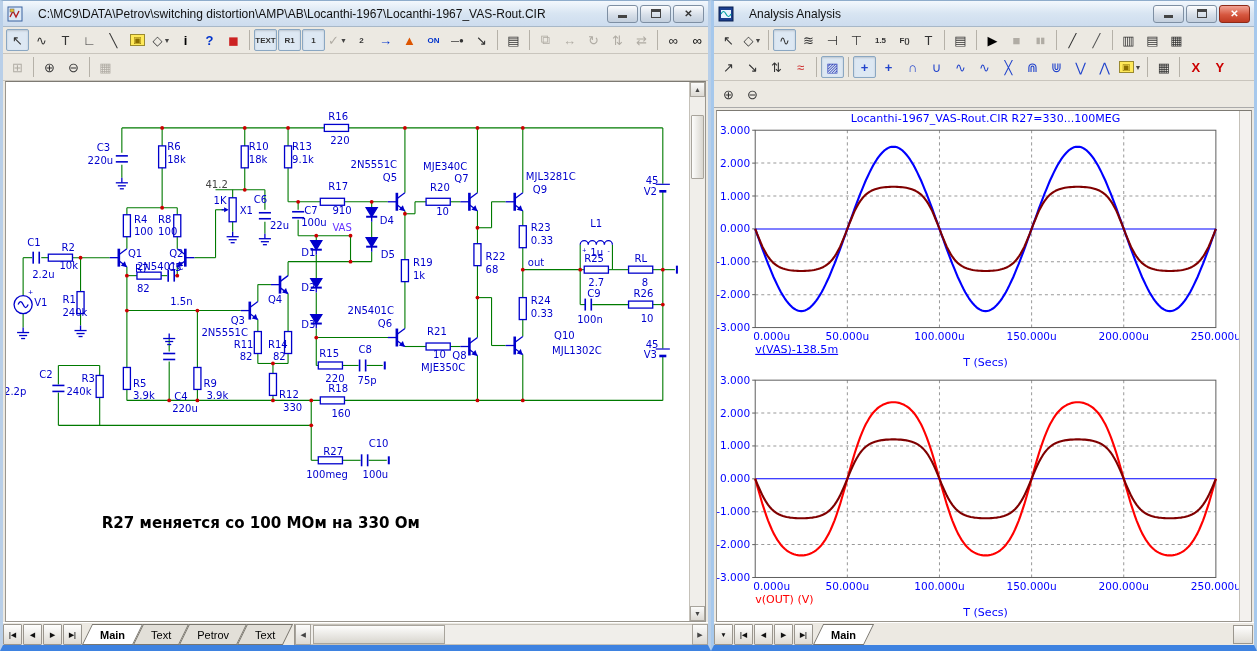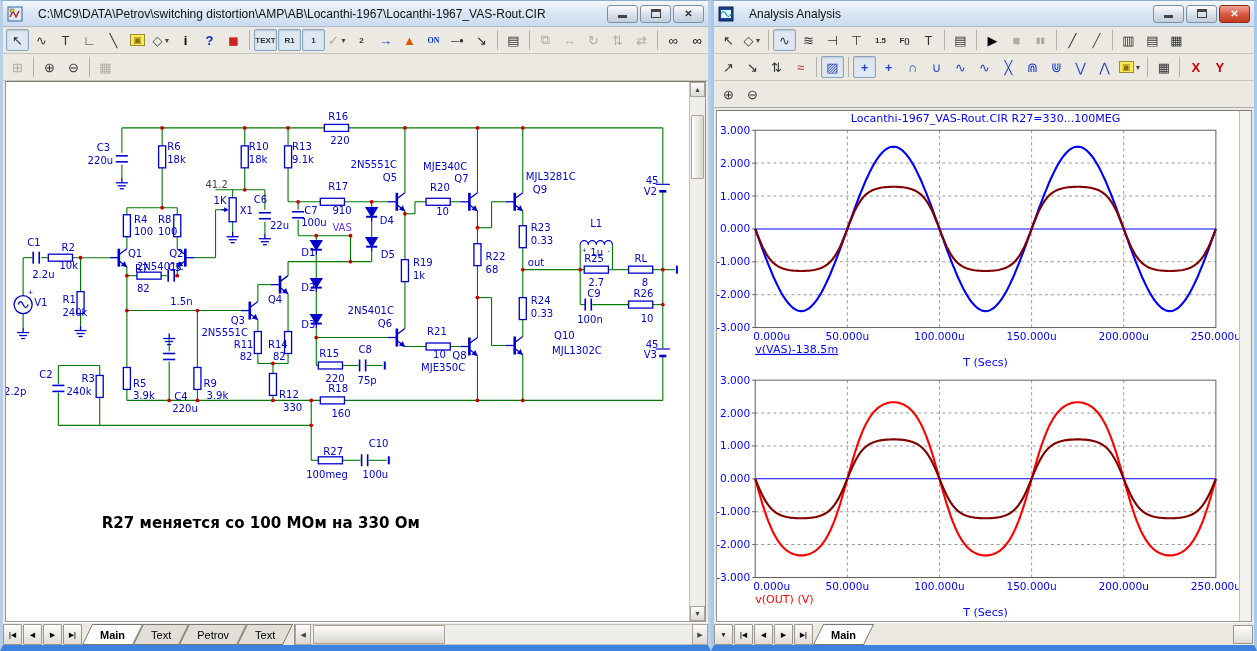--- a/index.html
+++ b/index.html
@@ -124,21 +124,21 @@
       <span class="tb">
         <span class="sm">2</span>
       </span>
       <span class="tb">
         <span style="color: rgb(0, 51, 204);">→</span>
       </span>
       <span class="tb">
         <span style="color: rgb(221, 85, 0);">▲</span>
       </span>
       <span class="tb">
-        <span class="sm" style="color: rgb(0, 51, 204); font-family: Liberation Serif, serif;">ON</span>
+        <span class="sm" style="color: rgb(0, 51, 204);">ON</span>
       </span>
       <span class="tb">
         <span class="sm" style="color: rgb(51, 51, 51);">—●</span>
       </span>
       <span class="tb">
         <span>↘</span>
       </span>
       <span class="sep"></span>
       <span class="tb">
         <span>▤</span>

